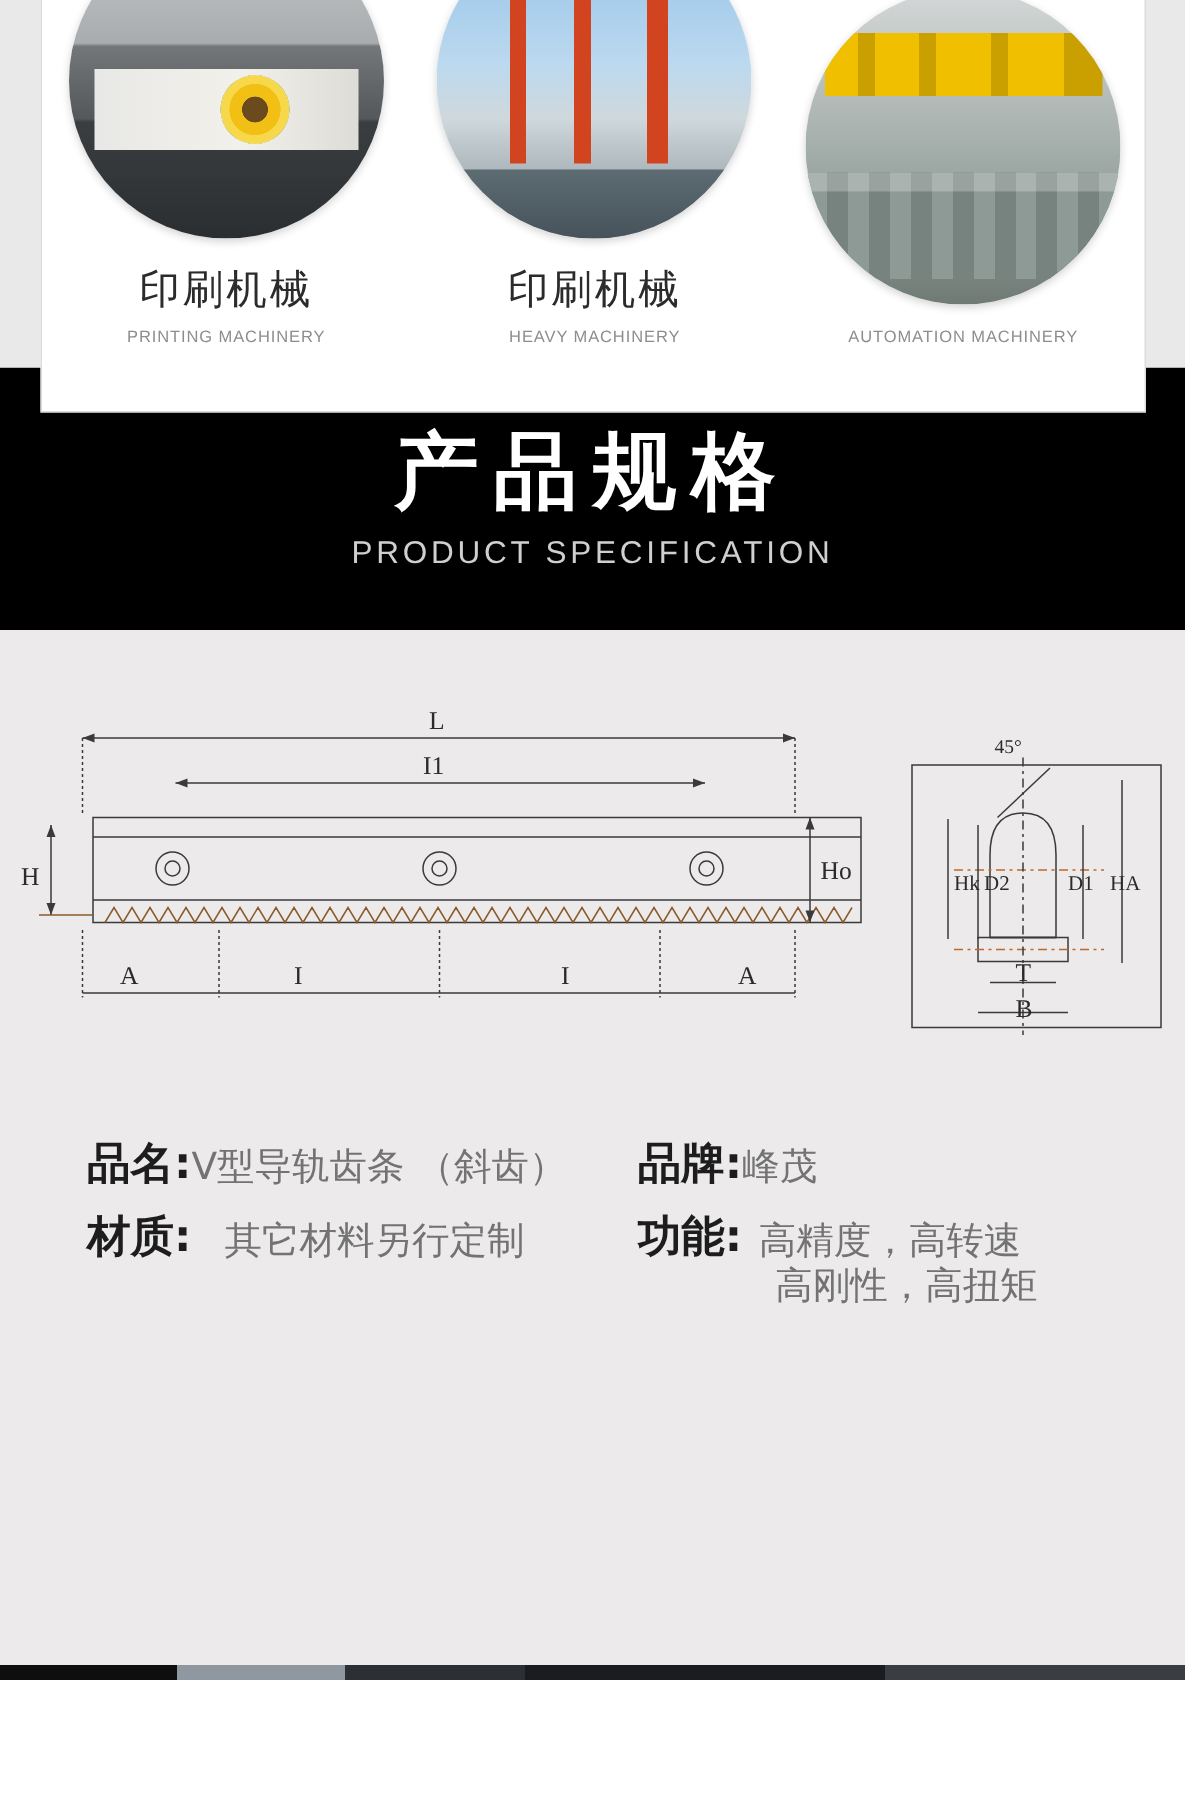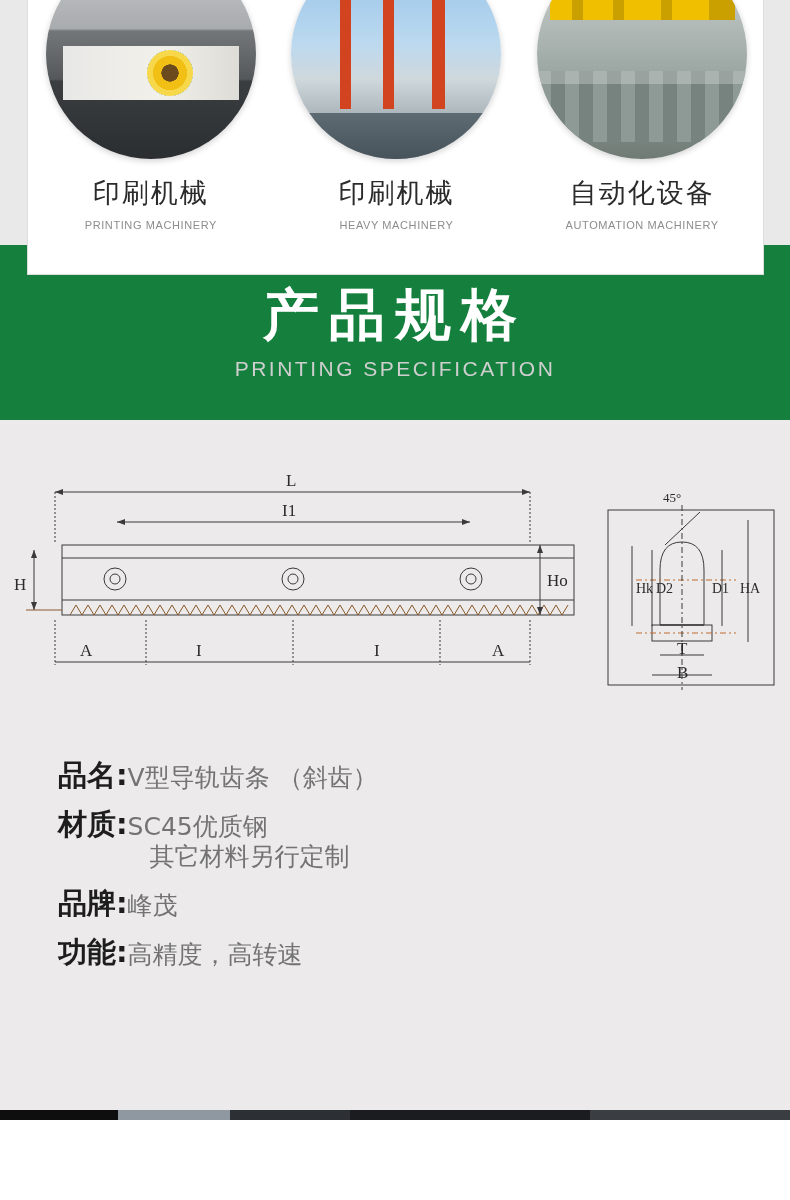--- a/index.html
+++ b/index.html
@@ -132,21 +132,21 @@
     width: 100%; height: 34%;
     background:
       linear-gradient(180deg, rgba(255,255,255,0.25) 0 18%, rgba(0,0,0,0) 18% 100%),
       repeating-linear-gradient(90deg, #8e9a95 0 14px, #77837e 14px 28px);
   }
 
   
   .section-header {
     width: 790px;
     height: 175px;
-    background: #15803d;
+    background: #000000;
     display: flex;
     flex-direction: column;
     align-items: center;
     justify-content: center;
   }
   .section-header .zh {
     font-family: "DejaVu Sans", "Liberation Sans", sans-serif;
     font-size: 56px;
     font-weight: bold;
     color: #ffffff;
@@ -179,21 +179,20 @@
 
   .spec-list {
     position: absolute;
     left: 0;
     top: 340px;
     width: 790px;
     padding: 0 58px;
     box-sizing: border-box;
     display: flex;
     gap: 0;
-    flex-direction: column;
   }
   .spec-col { }
   .spec-col.left { width: 395px; }
   .spec-col.right { width: 330px; text-align: center; }
 
   .spec-row {
     display: flex;
     align-items: flex-start;
     margin-bottom: 16px;
   }
@@ -253,31 +252,30 @@
           <div class="ph-crane"></div>
         </div>
         <div class="cat-title">印刷机械</div>
         <div class="cat-sub">HEAVY MACHINERY</div>
       </div>
 
       <div class="cat-item">
         <div class="cat-photo">
           <div class="ph-auto"></div>
         </div>
-        <div class="cat-title">自动化设备</div>
         <div class="cat-sub">AUTOMATION MACHINERY</div>
       </div>
 
     </div>
   </div>
 </div>
 
 <div class="section-header">
   <div class="zh">产品规格</div>
-  <div class="en">PRINTING SPECIFICATION</div>
+  <div class="en">PRODUCT SPECIFICATION</div>
 </div>
 
 <div class="spec-section">
 
   <div class="drawing-wrap">
     <svg width="790" height="260" viewBox="0 0 790 260" xmlns="http://www.w3.org/2000/svg">
       <g stroke="#3a3a3a" stroke-width="1" fill="none">
 
         <rect x="62" y="95" width="512" height="70"></rect>
         <line x1="62" y1="108" x2="574" y2="108"></line>
@@ -360,37 +358,37 @@
     <div class="spec-col left">
       <div class="spec-row">
         <div class="spec-key">品名:</div>
         <div class="spec-val">
           <span>V型导轨齿条 （斜齿）</span>
         </div>
       </div>
       <div class="spec-row">
         <div class="spec-key">材质:</div>
         <div class="spec-val">
-          <span>SC45优质钢</span>
           <span class="line2">其它材料另行定制</span>
         </div>
       </div>
     </div>
 
     <div class="spec-col right">
       <div class="spec-row">
         <div class="spec-key">品牌:</div>
         <div class="spec-val">
           <span>峰茂</span>
         </div>
       </div>
       <div class="spec-row">
         <div class="spec-key">功能:</div>
         <div class="spec-val">
           <span>高精度，高转速</span>
+          <span class="line2 r">高刚性，高扭矩</span>
         </div>
       </div>
     </div>
 
   </div>
 </div>
 
 <div class="bottom-strip">
   <div class="bs-a"></div>
   <div class="bs-b"></div>

